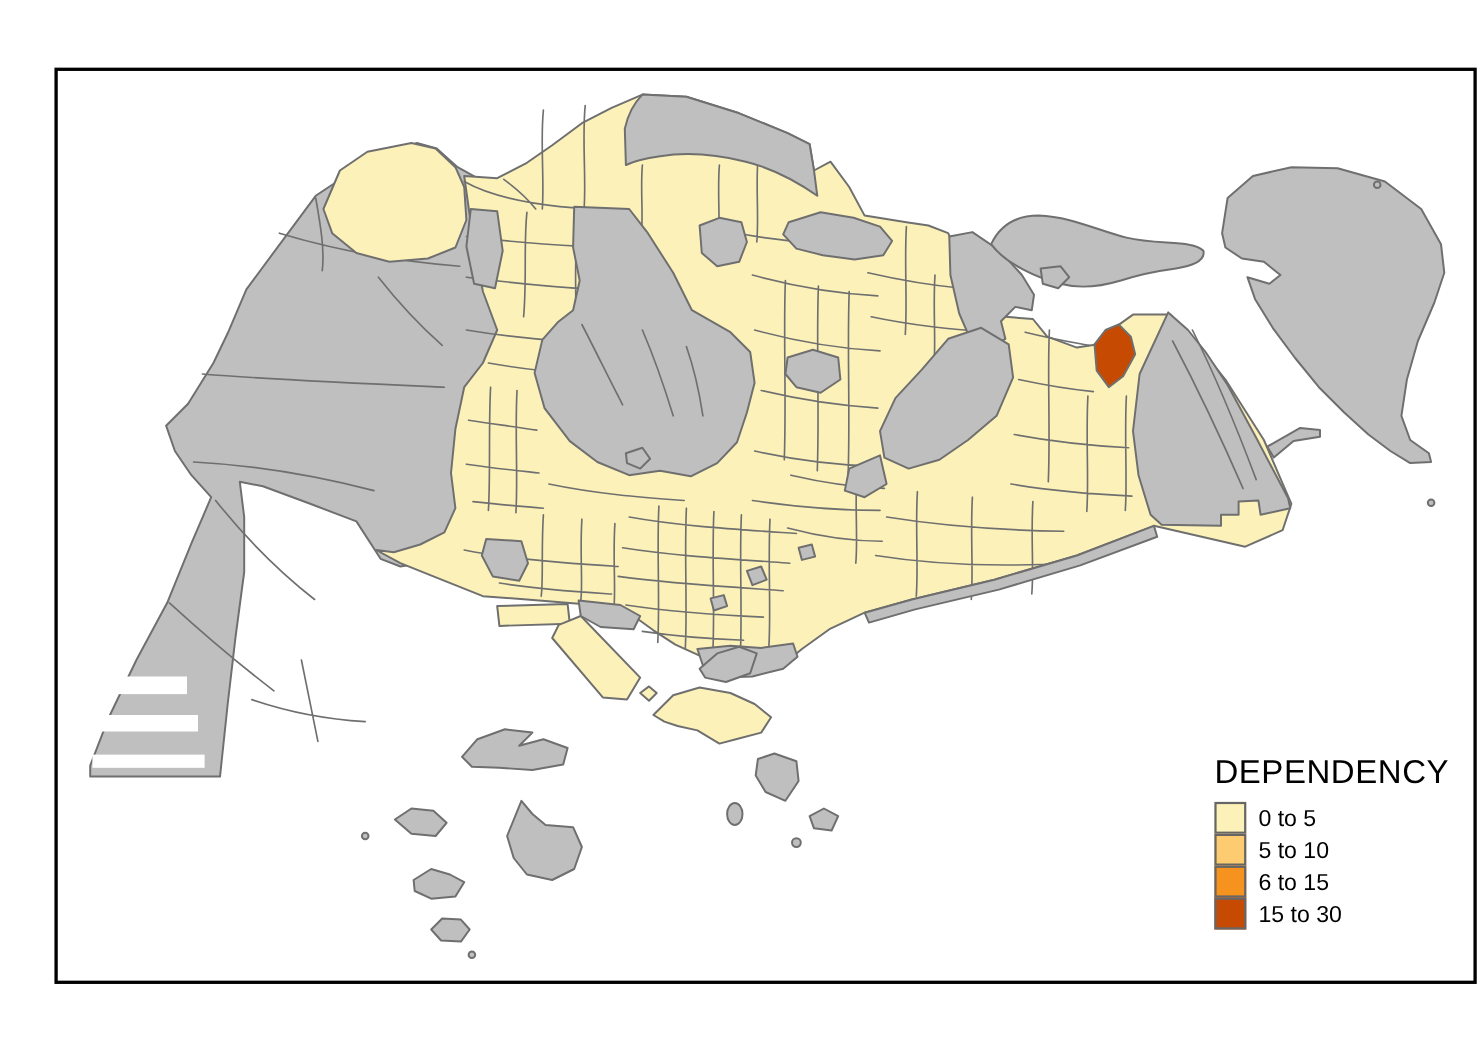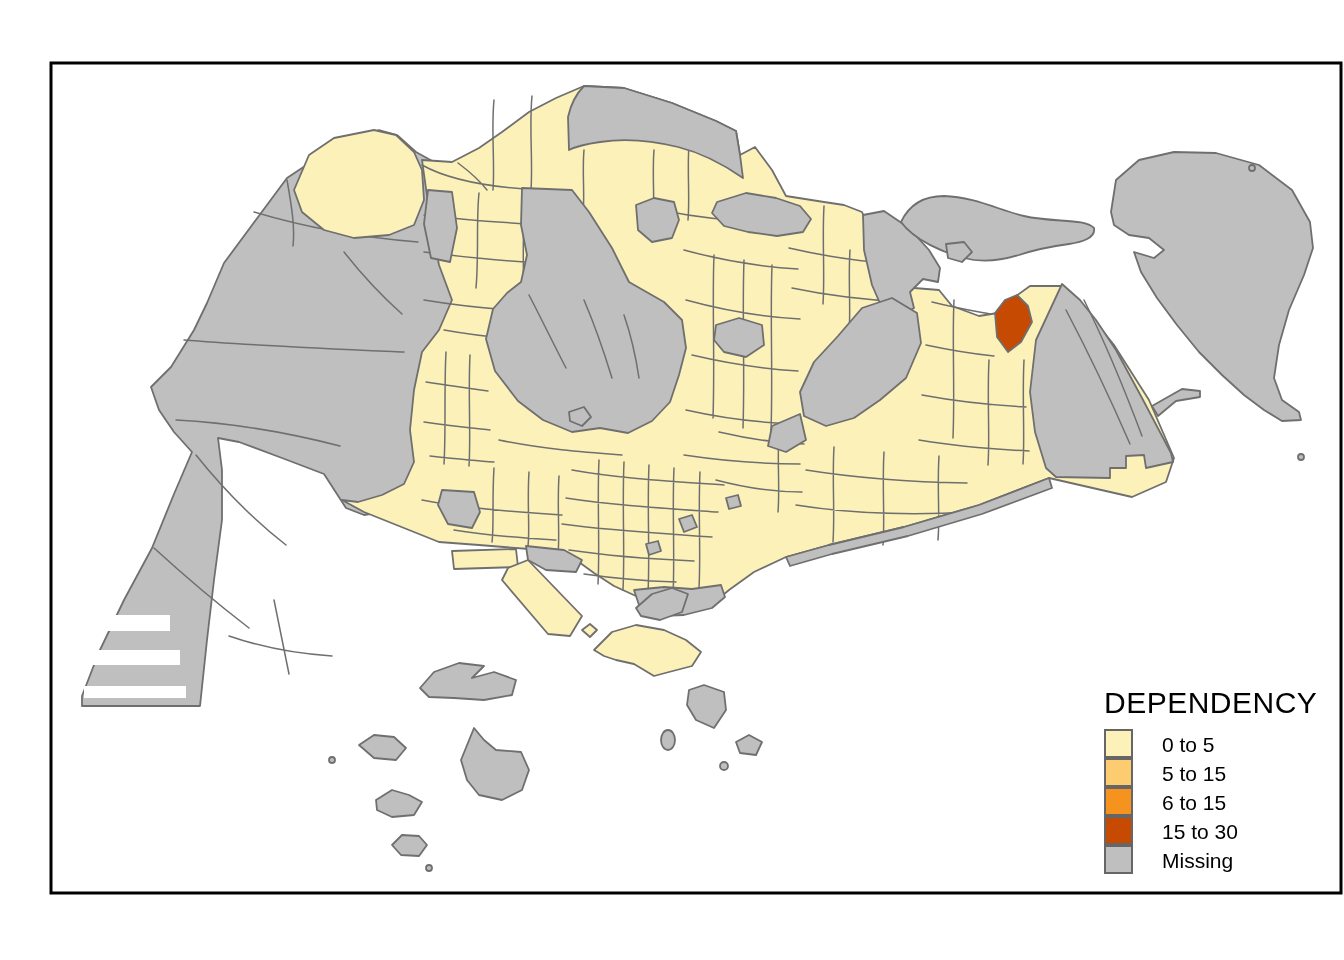--- a/index.html
+++ b/index.html
@@ -10,21 +10,21 @@
   .z-yellow{fill:var(--color-class_0_5,#FCF2B9);}
   .z-gray{fill:var(--color-missing,#BFBFBF);}
   .z-orange{fill:var(--color-class_15_20,#C74A02);}
   .z-water{fill:var(--color-background,#ffffff);}
   .bordered{stroke:var(--color-boundary,#6F6F6F);stroke-width:1.8;stroke-linejoin:round;}
   .mesh{fill:none;stroke:var(--color-boundary,#6F6F6F);stroke-width:1.5;stroke-linecap:round;}
   .frame{fill:none;stroke:var(--color-frame,#000);stroke-width:3;}
   
   .legend{position:absolute;left:1080px;top:686px;}
   .legend-title{font-size:30px;color:#000;line-height:1.1;margin-bottom:11px;letter-spacing:0.5px;}
-  .legend-item{display:flex;align-items:center;height:29px;gap:18px;}
+  .legend-item{display:flex;align-items:center;height:29px;}
   .legend-swatch{width:25px;height:25px;border:2px solid #666666;margin-top:-2px;flex:none;}
   .legend-label{font-size:21px;color:#000;padding-left:11px;white-space:nowrap;}
 </style>
 </head>
 <body>
 
 <div id="stage">
 
   <svg id="map-svg" width="1344" height="960" viewBox="0 0 1344 960">
 
@@ -172,29 +172,25 @@
 
   <div class="legend">
     <div class="legend-title">DEPENDENCY</div>
     <div>
         <div class="legend-item">
           <span class="legend-swatch" style="background: rgb(252, 242, 185);"></span>
           <span class="legend-label">0 to 5</span>
         </div>
         <div class="legend-item">
           <span class="legend-swatch" style="background: rgb(253, 204, 112);"></span>
-          <span class="legend-label">5 to 15</span>
+          <span class="legend-label">5 to 10</span>
         </div>
         <div class="legend-item">
           <span class="legend-swatch" style="background: rgb(246, 146, 30);"></span>
           <span class="legend-label">6 to 15</span>
         </div>
         <div class="legend-item">
           <span class="legend-swatch" style="background: rgb(199, 74, 2);"></span>
           <span class="legend-label">15 to 30</span>
         </div>
-        <div class="legend-item">
-          <span class="legend-swatch" style="background: rgb(191, 191, 191);"></span>
-          <span class="legend-label">Missing</span>
-        </div>
       </div>
   </div>
 </div>
 
 </body></html>

